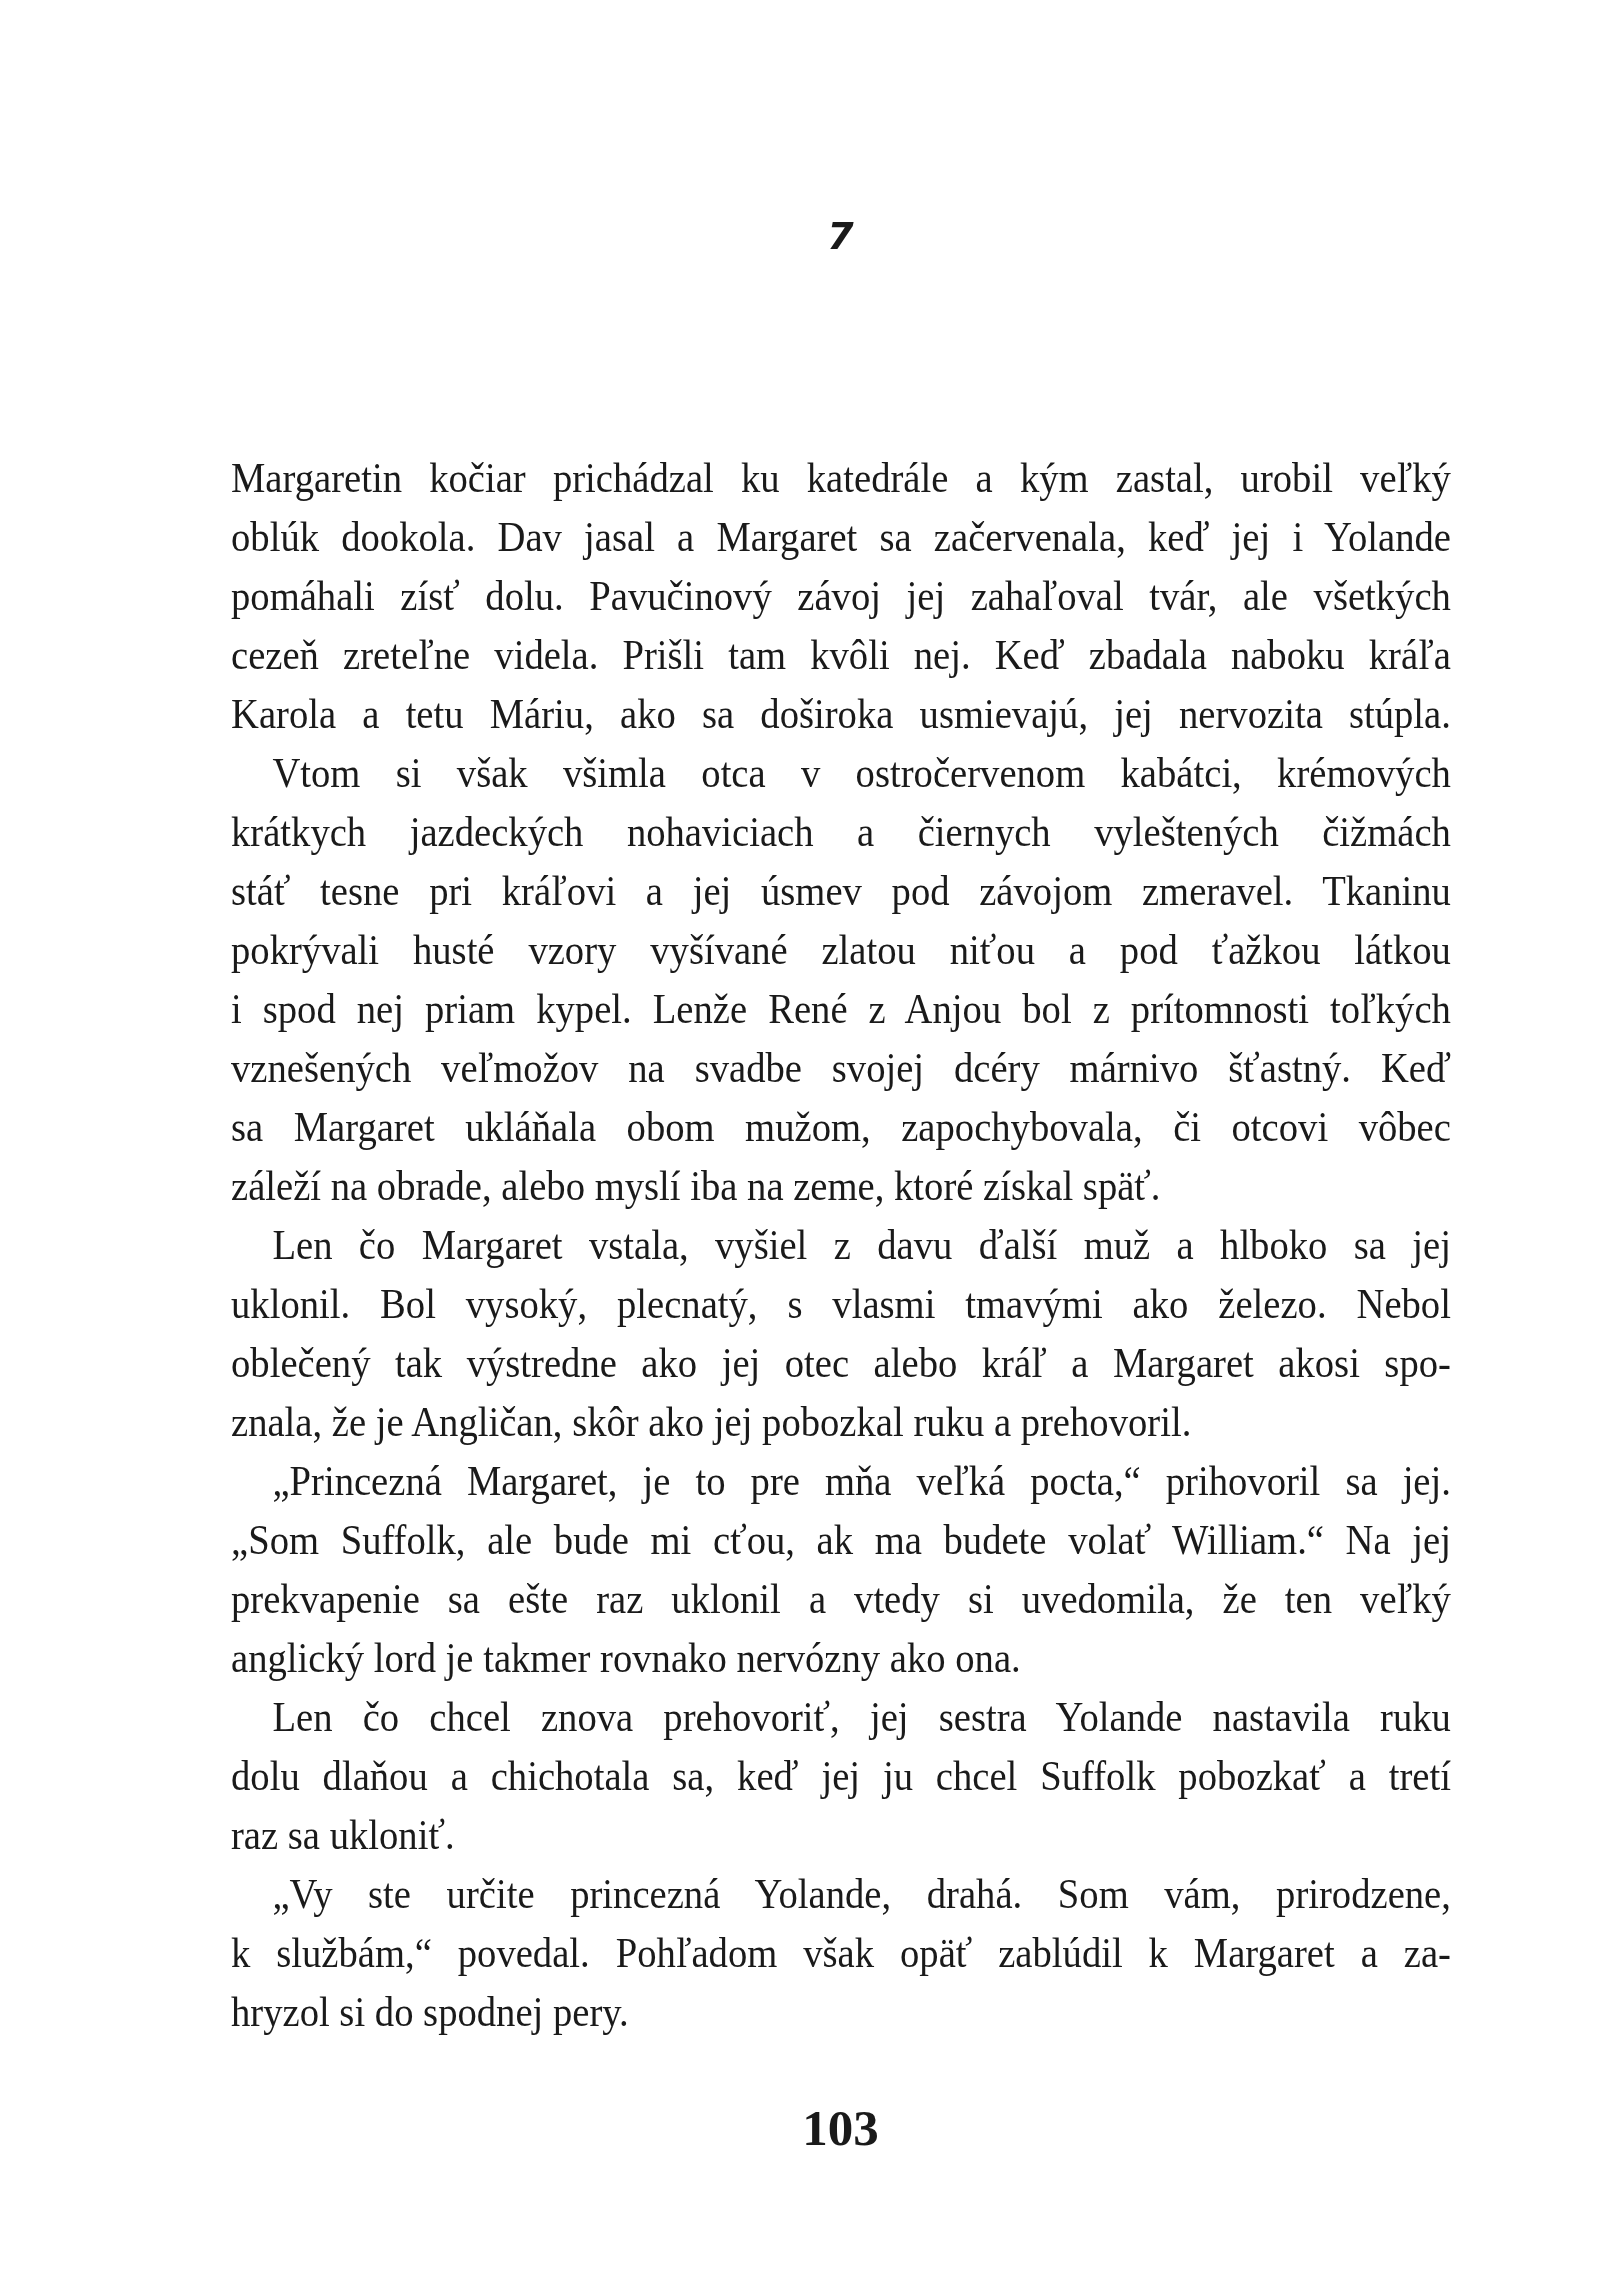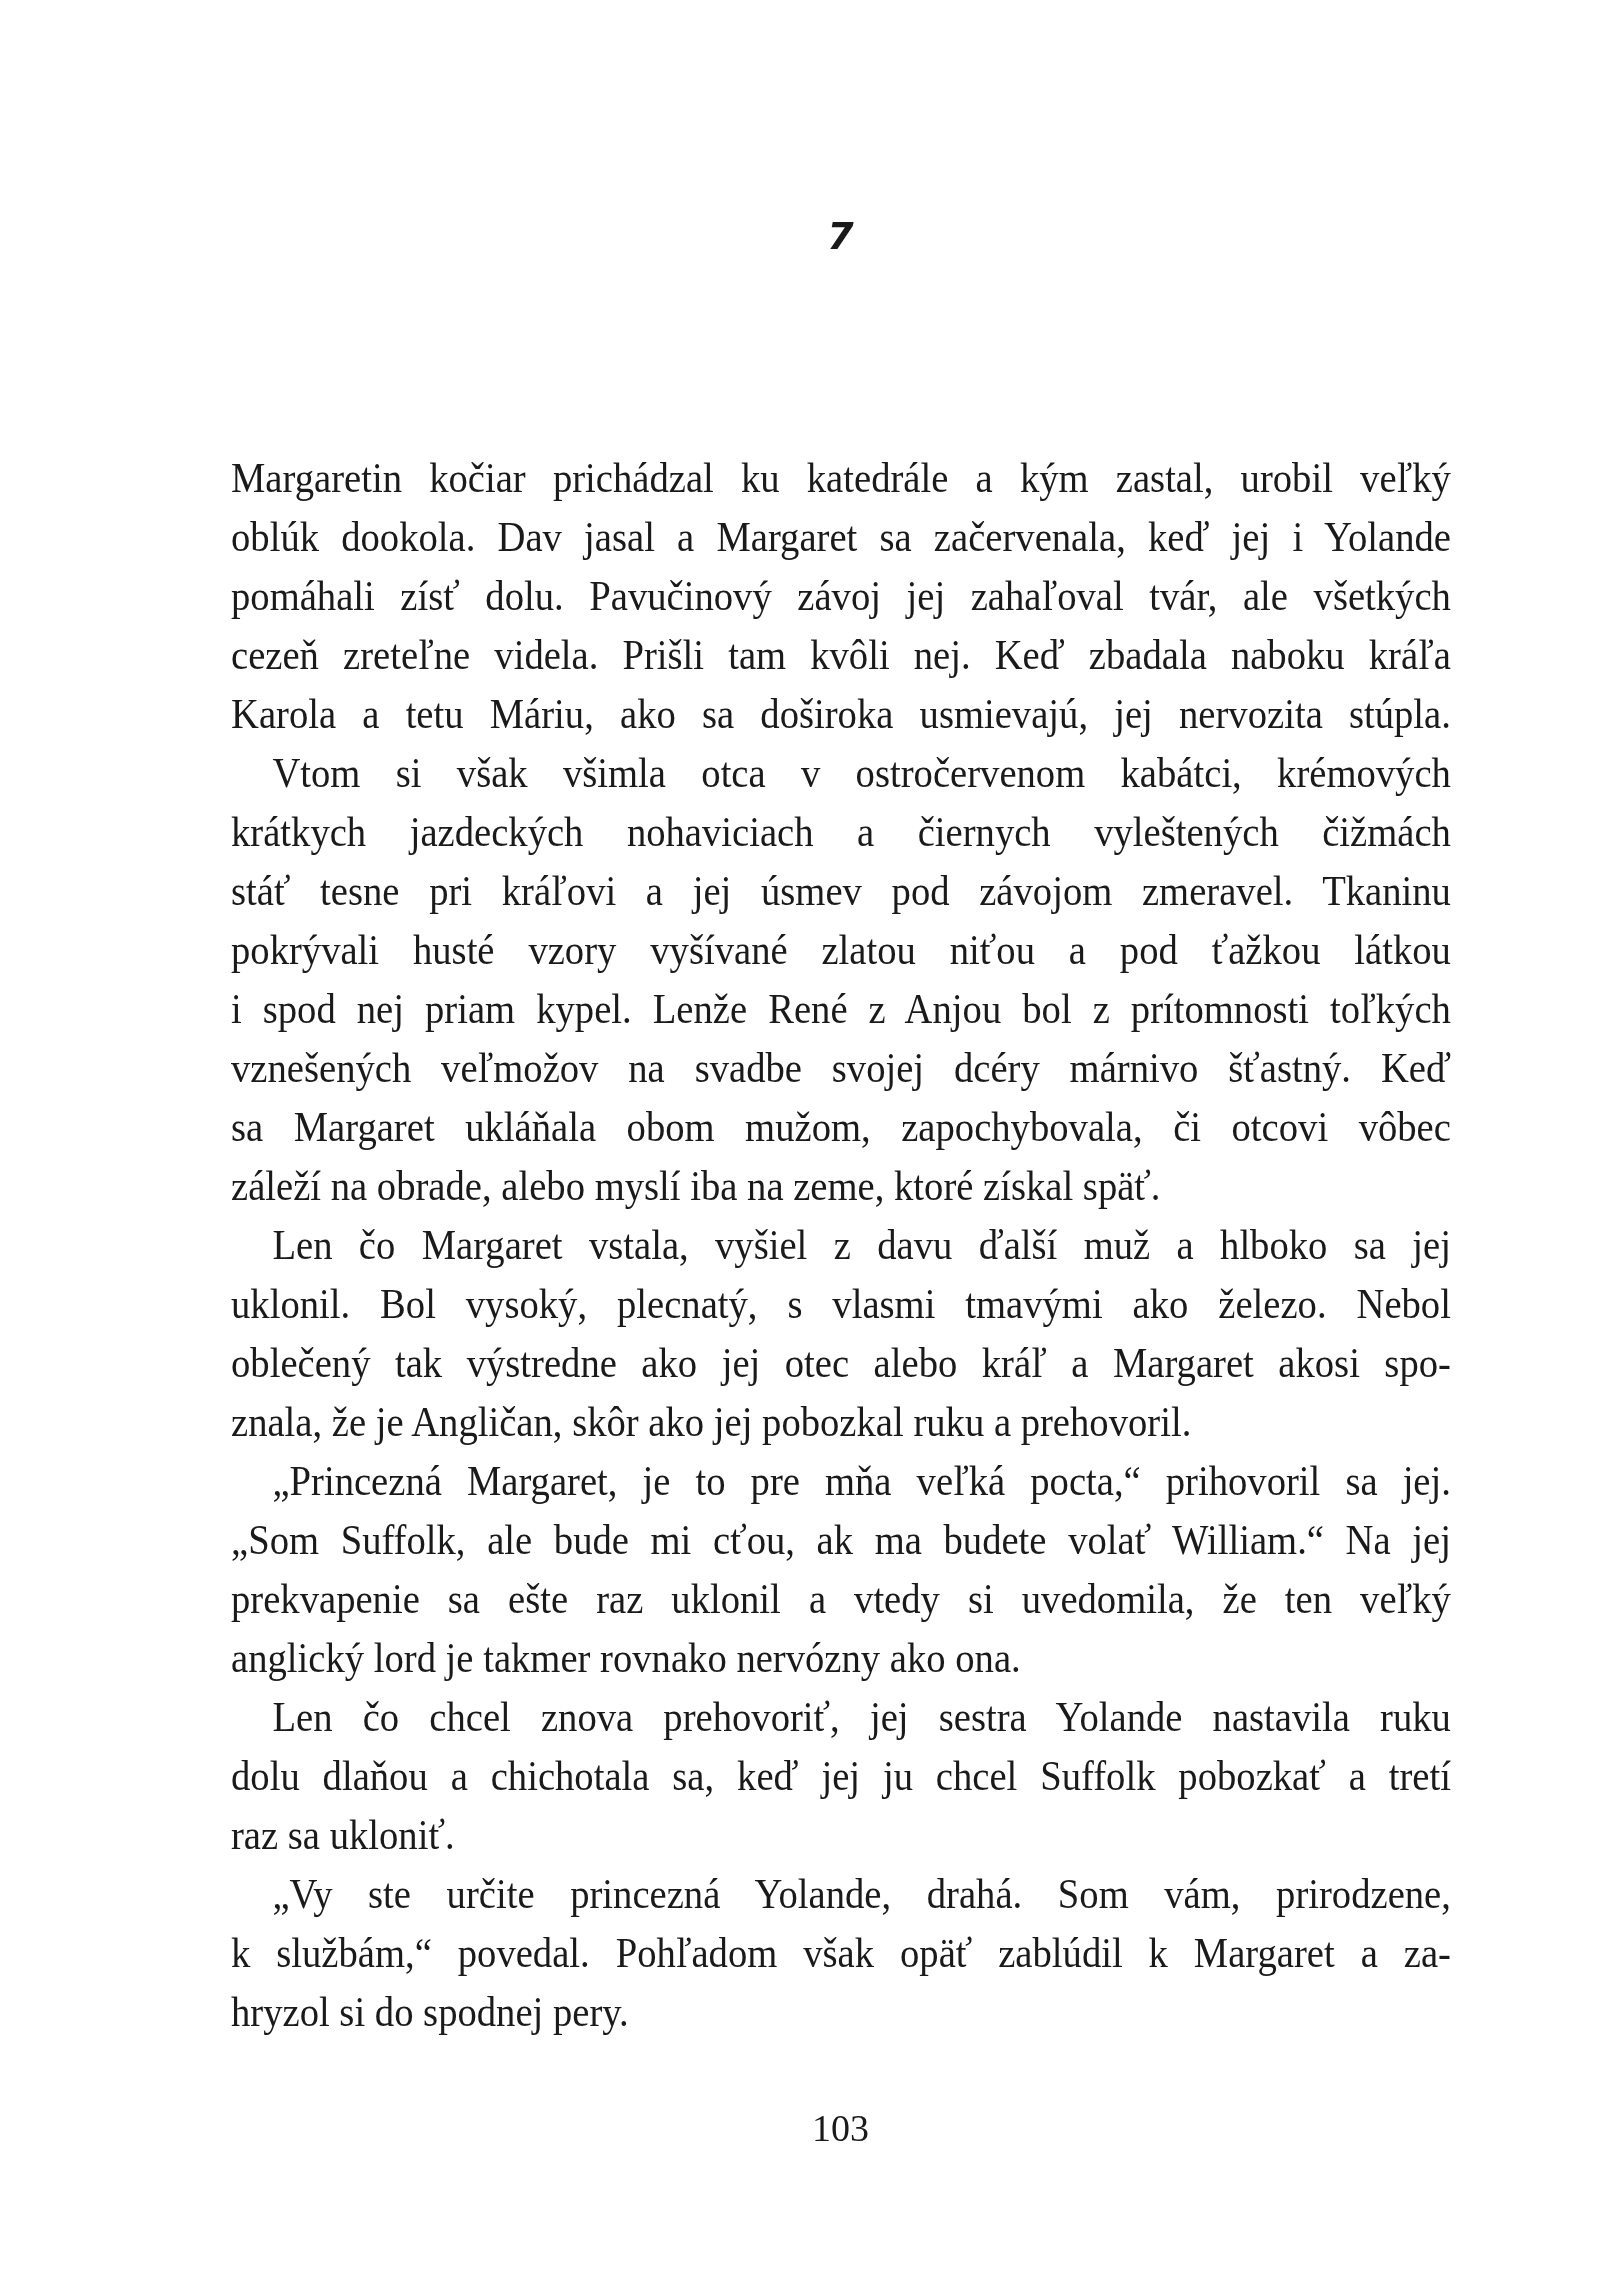--- a/index.html
+++ b/index.html
@@ -53,22 +53,22 @@
   .line.indent {
     padding-left: 45px;
   }
   .page-number {
     position: absolute;
     left: 231px;
     width: 1219px;
     top: 2105px;
     text-align: center;
     font-family: "Liberation Serif", serif;
-    font-weight: normal;
-    font-size: 38px;
+    font-weight: bold;
+    font-size: 51px;
     line-height: 47px;
     color: #1a1a1a;
   }
 </style>
 </head>
 <body>
 
 <div class="chapter-number">7</div>
 
 <div class="body-text">

